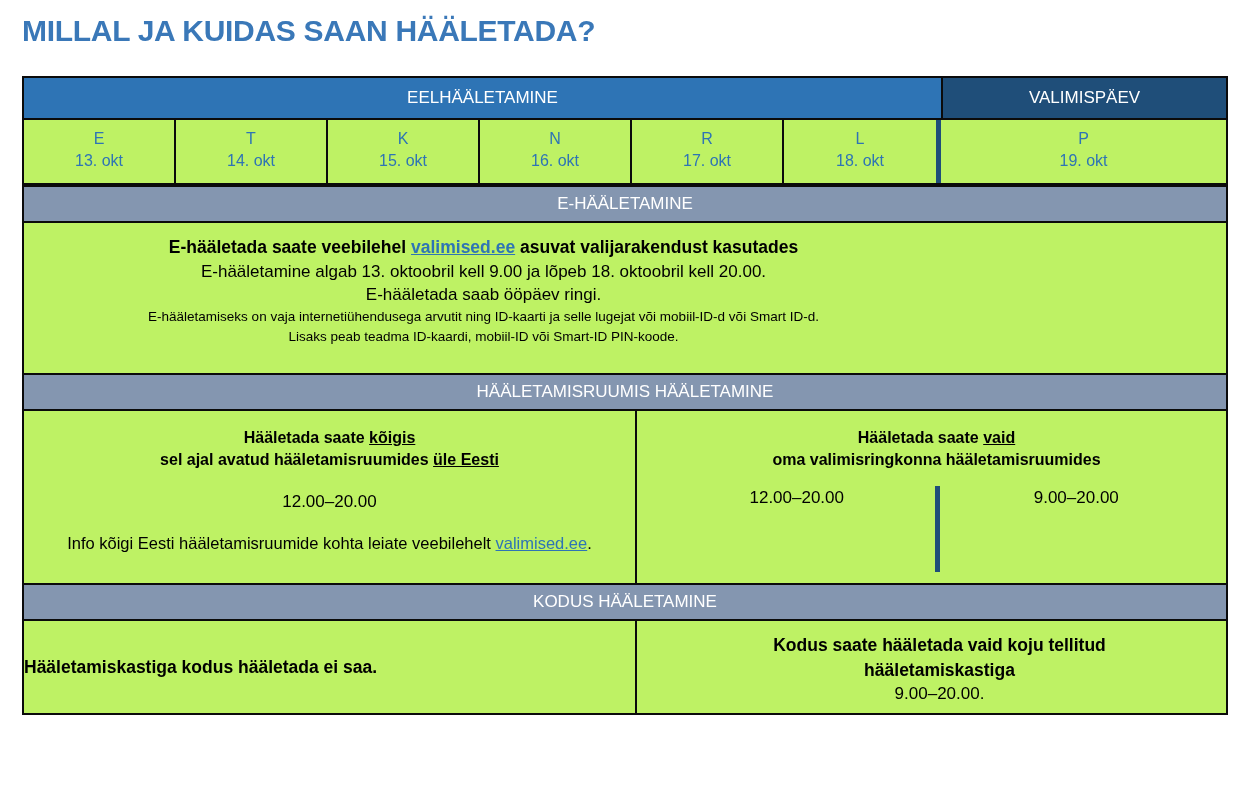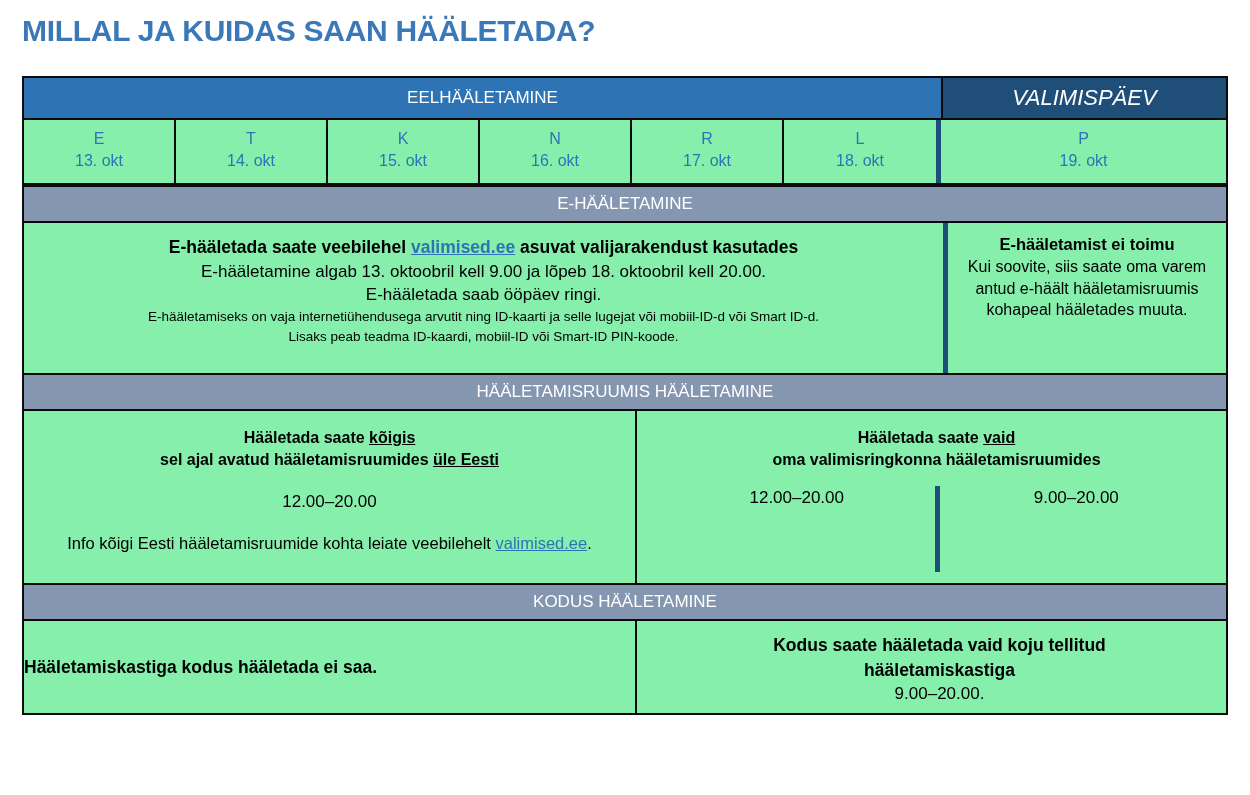--- a/index.html
+++ b/index.html
@@ -35,21 +35,21 @@
   }
 
   
   .table {
     position: absolute;
     left: 22px;
     top: 76px;
     width: 1206px;
     border: 2px solid #0b0b0b;
     box-sizing: border-box;
-    background: #86efac;
+    background: #bef264;
   }
 
   
   .banner-row {
     display: flex;
     height: 40px;
     border-bottom: 2px solid #0b0b0b;
   }
   .banner-pre {
     flex: 0 0 919px;
@@ -59,26 +59,25 @@
     display: flex;
     align-items: center;
     justify-content: center;
     border-right: 2px solid #0b0b0b;
     box-sizing: border-box;
   }
   .banner-day {
     flex: 1 1 auto;
     background: #1F4E79;
     color: #ffffff;
-    font-size: 22px;
+    font-size: 17px;
     display: flex;
     align-items: center;
     justify-content: center;
     box-sizing: border-box;
-    font-style: italic;
   }
 
   
   .dates-row {
     display: flex;
     height: 63px;
     border-bottom: 2px solid #0b0b0b;
     position: relative;
   }
   .date-cell {
@@ -285,24 +284,20 @@
 
     <div class="section-bar">E-HÄÄLETAMINE</div>
 
     <div class="evote-row">
       <div class="evote-main">
         <div class="line-strong"><span>E-hääletada saate veebilehel </span><a href="#" class="link">valimised.ee</a><span> asuvat valijarakendust kasutades</span></div>
         <div class="line-norm">E-hääletamine algab 13. oktoobril kell 9.00 ja lõpeb 18. oktoobril kell 20.00.</div>
         <div class="line-norm">E-hääletada saab ööpäev ringi.</div>
         <div class="line-small">E-hääletamiseks on vaja internetiühendusega arvutit ning ID-kaarti ja selle lugejat või mobiil-ID-d või Smart ID-d.</div>
         <div class="line-small">Lisaks peab teadma ID-kaardi, mobiil-ID või Smart-ID PIN-koode.</div>
-      </div>
-      <div class="evote-side">
-        <div class="line-strong">E-hääletamist ei toimu</div>
-        <div class="line-norm">Kui soovite, siis saate oma varem antud e-häält hääletamisruumis kohapeal hääletades muuta.</div>
       </div>
     </div>
 
     <div class="section-bar">HÄÄLETAMISRUUMIS HÄÄLETAMINE</div>
 
     <div class="poll-row">
       <div class="poll-left">
         <div class="line-strong"><span>Hääletada saate </span><u>kõigis</u></div>
         <div class="line-strong"><span>sel ajal avatud hääletamisruumides </span><u>üle Eesti</u></div>
         <div class="gap-md"></div>

